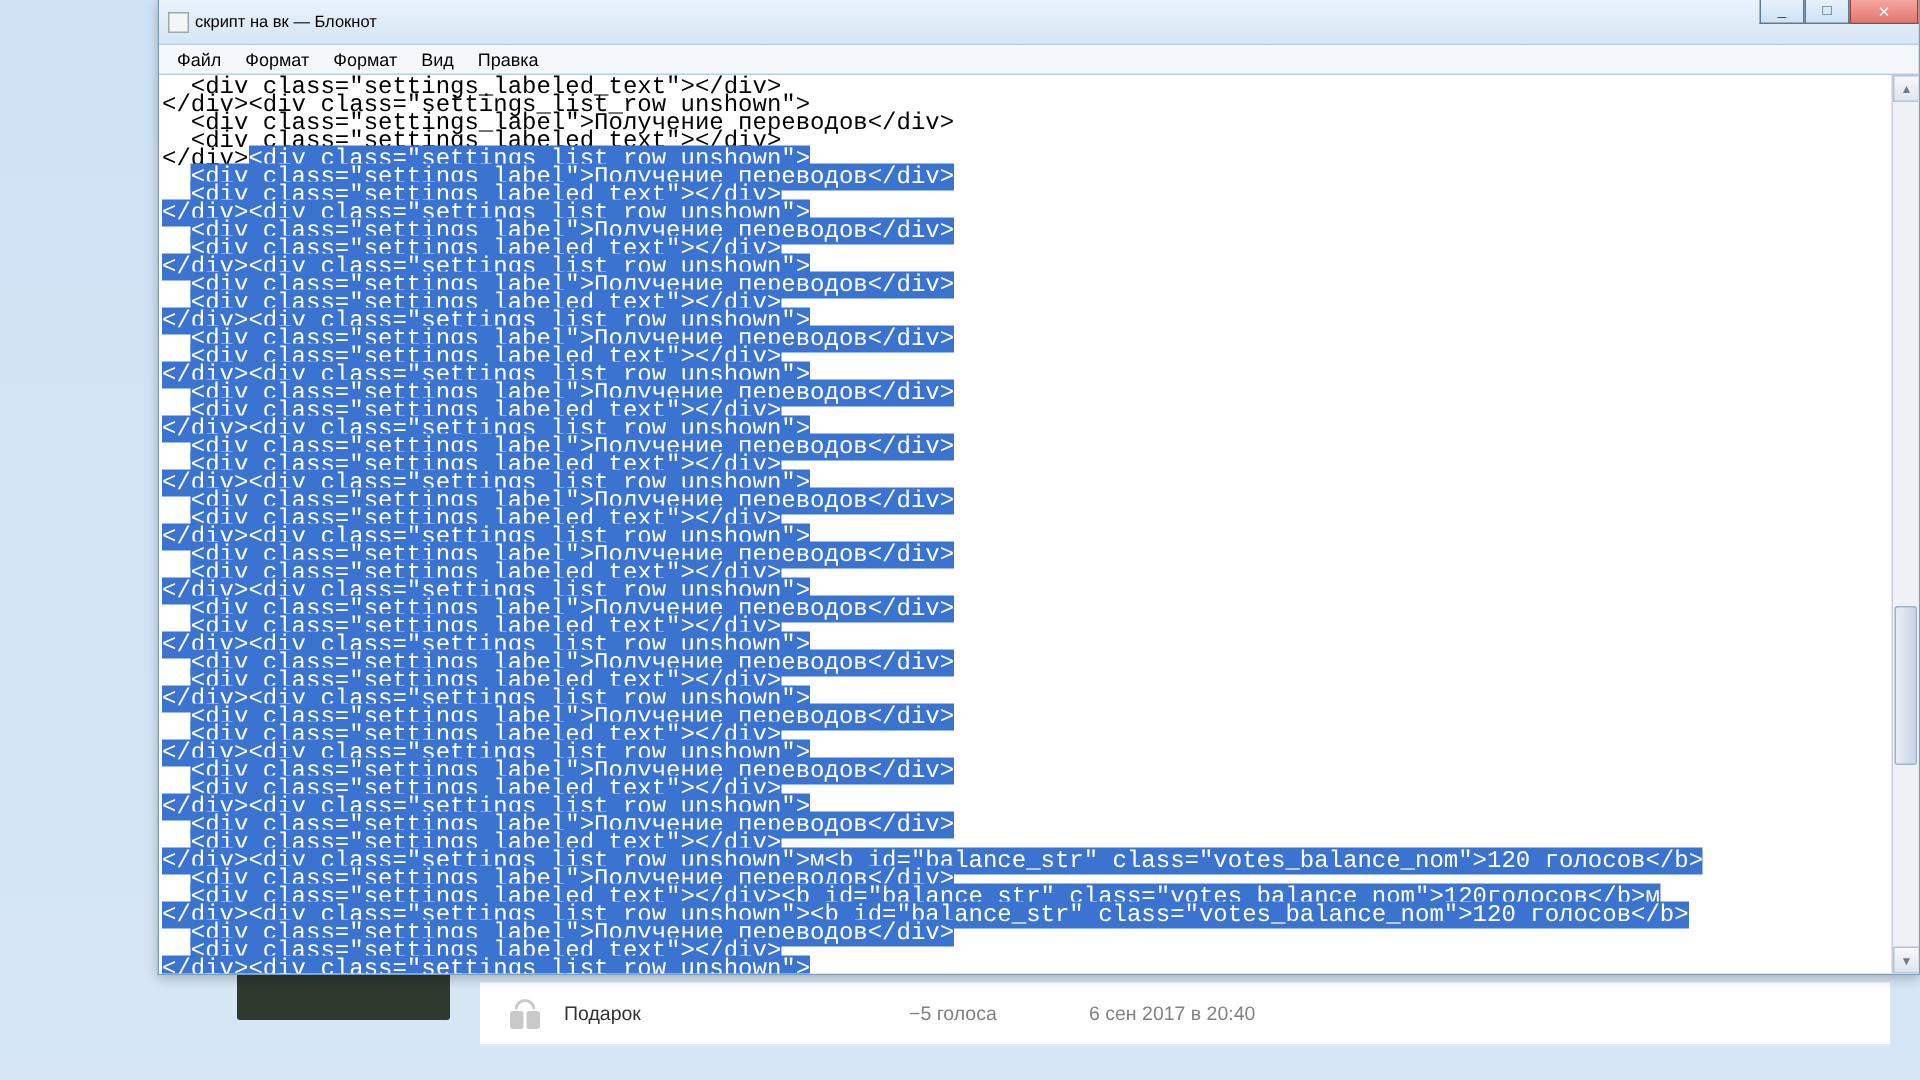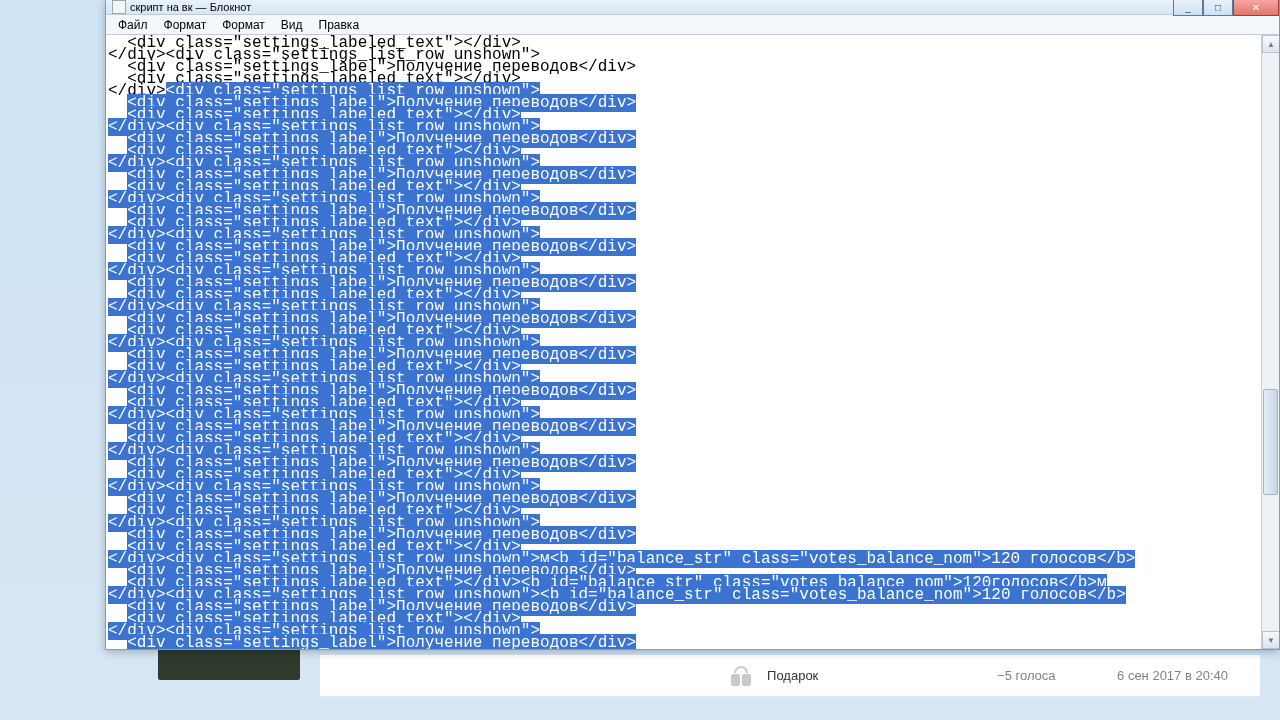--- a/index.html
+++ b/index.html
@@ -18,21 +18,21 @@
   right: 0;
   height: 650px;
   background: #fff;
   border: 1px solid #7a9ebd;
   border-top: none;
   display: flex;
   flex-direction: column;
   box-shadow: 0 2px 8px rgba(0,0,0,.25);
 }
 .titlebar {
-  height: 15px;
+  height: 30px;
   background: linear-gradient(#e9f2fb, #d6e6f4);
   border-bottom: 1px solid #b9cde2;
   display: flex;
   align-items: center;
   padding-left: 6px;
   position: relative;
   font-size: 11px;
   color: #000;
 }
 .titlebar-icon {
@@ -151,25 +151,24 @@
 }
 .gift-row {
   position: absolute;
   left: 320px;
   right: 20px;
   top: 655px;
   height: 42px;
   background: #fff;
   display: flex;
   align-items: center;
-  padding: 0 32px;
+  padding: 0 20px;
   font-size: 13px;
   color: #333;
   border-bottom: 1px solid #e7e8ec;
-  justify-content: flex-end;
 }
 .gift-icon {
   width: 20px; height: 20px;
   margin-right: 16px;
   position: relative;
 }
 .gift-icon::before, .gift-icon::after {
   content: "";
   position: absolute;
   background: #c9c9c9;

